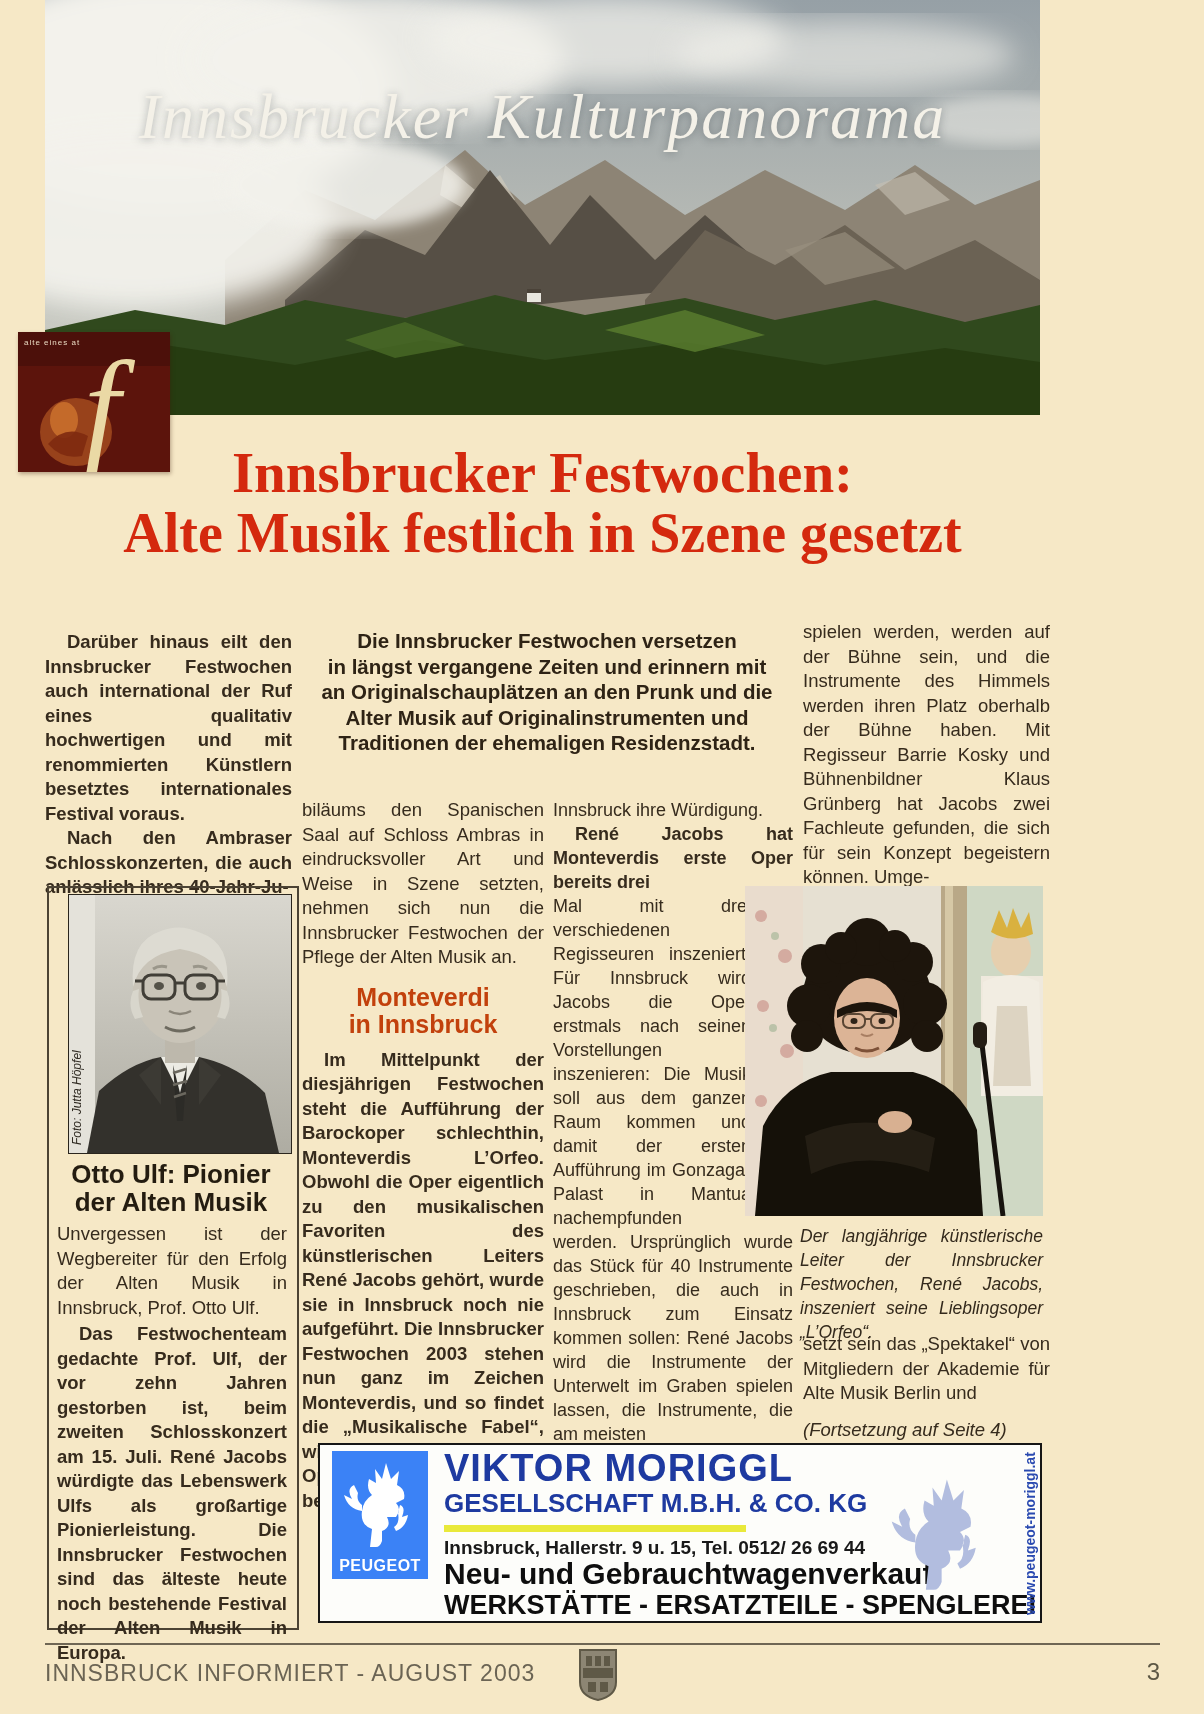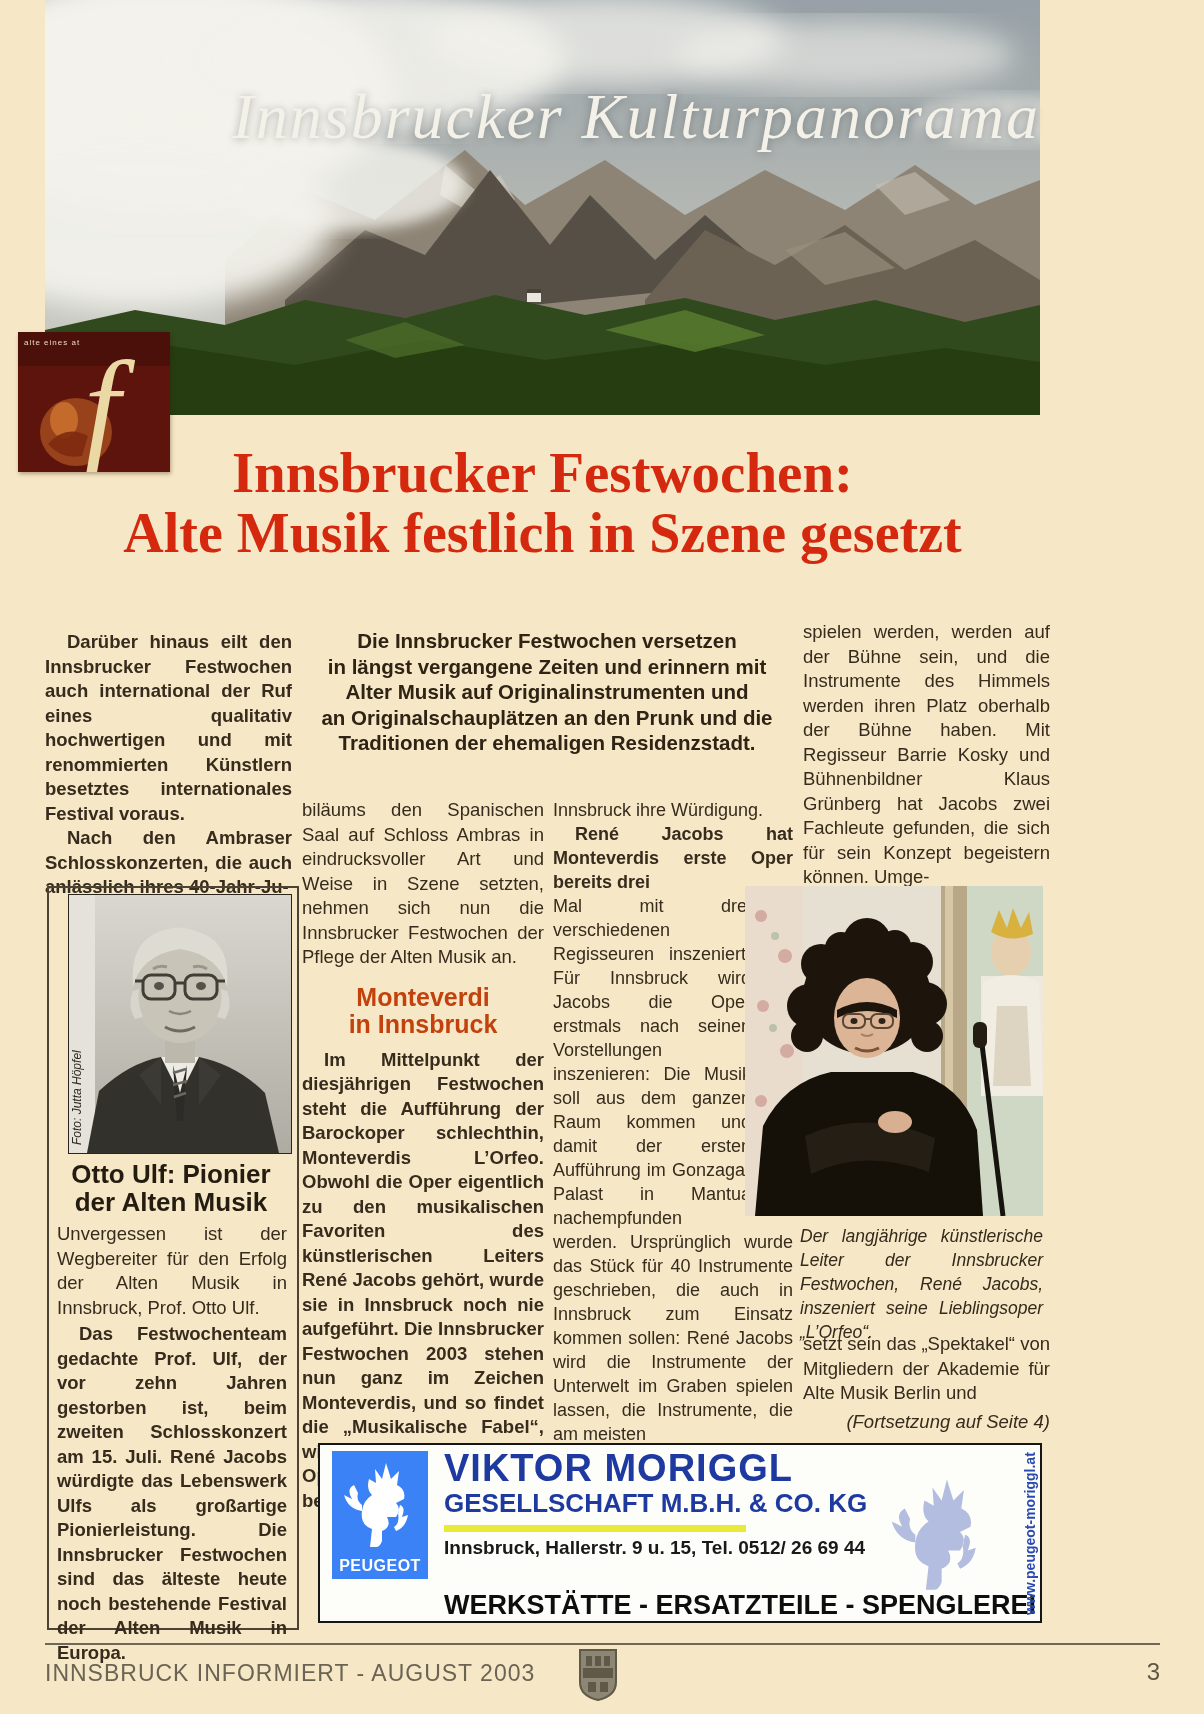--- a/index.html
+++ b/index.html
@@ -39,21 +39,21 @@
     font-style:italic;font-size:12px;color:#2f2a22;}
   .otto-heading{left:47px;top:1160px;width:248px;text-align:center;font-weight:bold;
     font-size:26px;line-height:28px;color:#241c10;}
   .otto-p1{left:57px;top:1222px;width:230px;}
   .otto-p2{left:57px;top:1322px;width:230px;}
   
   .rene-photo{left:745px;top:886px;width:298px;height:330px;}
   .rene-caption{left:800px;top:1224px;width:243px;font-style:italic;font-size:17.5px;
     line-height:24px;text-align:justify;color:#33291c;}
   .col4b{left:803px;top:1332px;width:247px;}
-  .continuation{font-style:italic;text-align:right;margin-top:4px;}
+  .continuation{font-style:italic;text-align:left;margin-top:12px;}
   
   .ad-box{left:318px;top:1443px;width:720px;height:176px;background:#fdfdfa;border:2px solid #161616;}
   .peugeot-panel{position:absolute;left:12px;top:6px;width:96px;height:128px;background:#3b82f6;}
   .peugeot-word{position:absolute;left:0;bottom:4px;width:96px;text-align:center;color:#fff;
     font-weight:bold;font-size:16px;letter-spacing:.5px;}
   .ad-title{position:absolute;left:124px;top:2px;font-weight:bold;font-size:38px;line-height:42px;
     color:#1e3aa0;letter-spacing:1px;}
   .ad-sub{position:absolute;left:124px;top:44px;font-weight:bold;font-size:26px;line-height:28px;color:#1e3aa0;}
   .ad-rule{position:absolute;left:124px;top:80px;width:302px;height:7px;background:#e9e93a;}
   .ad-addr{position:absolute;left:124px;top:92px;font-weight:bold;font-size:19px;line-height:22px;color:#191919;}
@@ -108,21 +108,21 @@
         <ellipse cx="960" cy="120" rx="90" ry="25" filter="url(#blur2)" opacity=".5"></ellipse>
       </g>
 
       <polygon fill="#30491d" points="0,415 0,330 90,310 180,325 260,300 360,318 450,295 540,315 640,298 730,320 830,300 920,322 995,305 995,415"></polygon>
       <polygon fill="#24390f" opacity=".85" points="0,415 0,360 120,345 250,365 380,340 500,360 640,342 780,365 900,348 995,362 995,415"></polygon>
       <polygon fill="#5b7e30" opacity=".8" points="560,330 640,310 720,335 650,352"></polygon>
       <polygon fill="#4e702a" opacity=".7" points="300,340 360,322 420,345 350,358"></polygon>
       <rect x="482" y="293" width="14" height="9" fill="#e8e6de"></rect>
         <rect x="482" y="289" width="14" height="4" fill="#4a4238"></rect>
     </svg>
-    <div class="abs masthead-title" style="left:0;top:80px;text-align:right;">Innsbrucker Kulturpanorama</div>
+    <div class="abs masthead-title" style="left:0;top:80px;">Innsbrucker Kulturpanorama</div>
   </div>
 
   <div class="abs album">
     <svg width="152" height="140" viewBox="0 0 152 140">
       <rect width="152" height="140" fill="#5c140c"></rect>
       <rect x="0" y="0" width="152" height="34" fill="#4c100a"></rect>
       <ellipse cx="58" cy="100" rx="36" ry="34" fill="#a24a1e" opacity=".85"></ellipse>
       <ellipse cx="46" cy="88" rx="14" ry="18" fill="#c96f2c" opacity=".9"></ellipse>
       <path d="M30,112 Q48,92 70,104 L64,124 Q44,128 30,112Z" fill="#7e2a10" opacity=".9"></path>
       <text x="66" y="118" font-family="Liberation Serif, serif" font-style="italic" font-size="130" fill="#ead9a5">f</text>
@@ -136,22 +136,22 @@
   </div>
 
   <div class="abs col1a">
     <div class="btxt indent">Darüber hinaus eilt den Innsbrucker Festwochen auch international der Ruf eines qualitativ hochwertigen und mit renommierten Künstlern besetztes internationales Festival voraus.</div>
     <div class="btxt indent">Nach den Ambraser Schlosskonzerten, die auch anlässlich ihres 40-Jahr-Ju-</div>
   </div>
 
   <div class="abs intro">
     <div>Die Innsbrucker Festwochen versetzen</div>
     <div>in längst vergangene Zeiten und erinnern mit</div>
+    <div>an Originalschauplätzen an den Prunk und die</div>
     <div>Alter Musik auf Originalinstrumenten und</div>
-    <div>an Originalschauplätzen an den Prunk und die</div>
     <div>Traditionen der ehemaligen Residenzstadt.</div>
   </div>
 
   <div class="abs col2">
     <div class="btxt">biläums den Spanischen Saal auf Schloss Ambras in eindrucksvoller Art und Weise in Szene setzten, nehmen sich nun die Innsbrucker Festwochen der Pflege der Alten Musik an.</div>
     <div class="subhead">
       <div>Monteverdi</div>
       <div>in Innsbruck</div>
     </div>
     <div class="btxt indent">Im Mittelpunkt der diesjährigen Festwochen steht die Aufführung der Barockoper schlechthin, Monteverdis L’Orfeo. Obwohl die Oper eigentlich zu den musikalischen Favoriten des künstlerischen Leiters René Jacobs gehört, wurde sie in Innsbruck noch nie aufgeführt. Die Innsbrucker Festwochen 2003 stehen nun ganz im Zeichen Monteverdis, und so findet die „Musikalische Fabel“, wie der Komponist seine Oper im Untertitel benannte, auch in</div>
@@ -288,20 +288,21 @@
         <path fill="#ffffff" d="M44,96 L38,96 L40,78 Q28,74 30,60 Q31,50 40,44 Q34,38 37,28 L44,32 L43,18 L50,28 L54,12 L59,28 L67,20 L65,34 Q74,38 72,48 L64,52 Q70,58 64,66 L55,66 Q60,76 50,80 L50,90 Q48,96 44,96 Z
         M30,60 Q16,58 12,44 L20,48 Q14,38 22,34 L26,42 Q24,50 30,54 Z
         M64,80 Q74,76 76,64 L70,66 Q74,56 68,54 L66,62 Q68,72 62,76 Z"></path>
       </svg>
       <div class="peugeot-word">PEUGEOT</div>
     </div>
     <div class="ad-title">VIKTOR MORIGGL</div>
     <div class="ad-sub">GESELLSCHAFT M.B.H. &amp; CO. KG</div>
     <div class="ad-rule"></div>
     <div class="ad-addr">Innsbruck, Hallerstr. 9 u. 15, Tel. 0512/ 26 69 44</div>
+    <div class="ad-line1">Neu- und Gebrauchtwagenverkauf</div>
     <div class="ad-line2">WERKSTÄTTE - ERSATZTEILE - SPENGLEREI</div>
     <svg class="ad-lion" viewBox="0 0 96 104">
       <path fill="#b2bddf" d="M44,96 L38,96 L40,78 Q28,74 30,60 Q31,50 40,44 Q34,38 37,28 L44,32 L43,18 L50,28 L54,12 L59,28 L67,20 L65,34 Q74,38 72,48 L64,52 Q70,58 64,66 L55,66 Q60,76 50,80 L50,90 Q48,96 44,96 Z
       M30,60 Q16,58 12,44 L20,48 Q14,38 22,34 L26,42 Q24,50 30,54 Z
       M64,80 Q74,76 76,64 L70,66 Q74,56 68,54 L66,62 Q68,72 62,76 Z"></path>
     </svg>
     <div class="ad-url">www.peugeot-moriggl.at</div>
   </div>
 
   <div class="abs footer-rule"></div>

